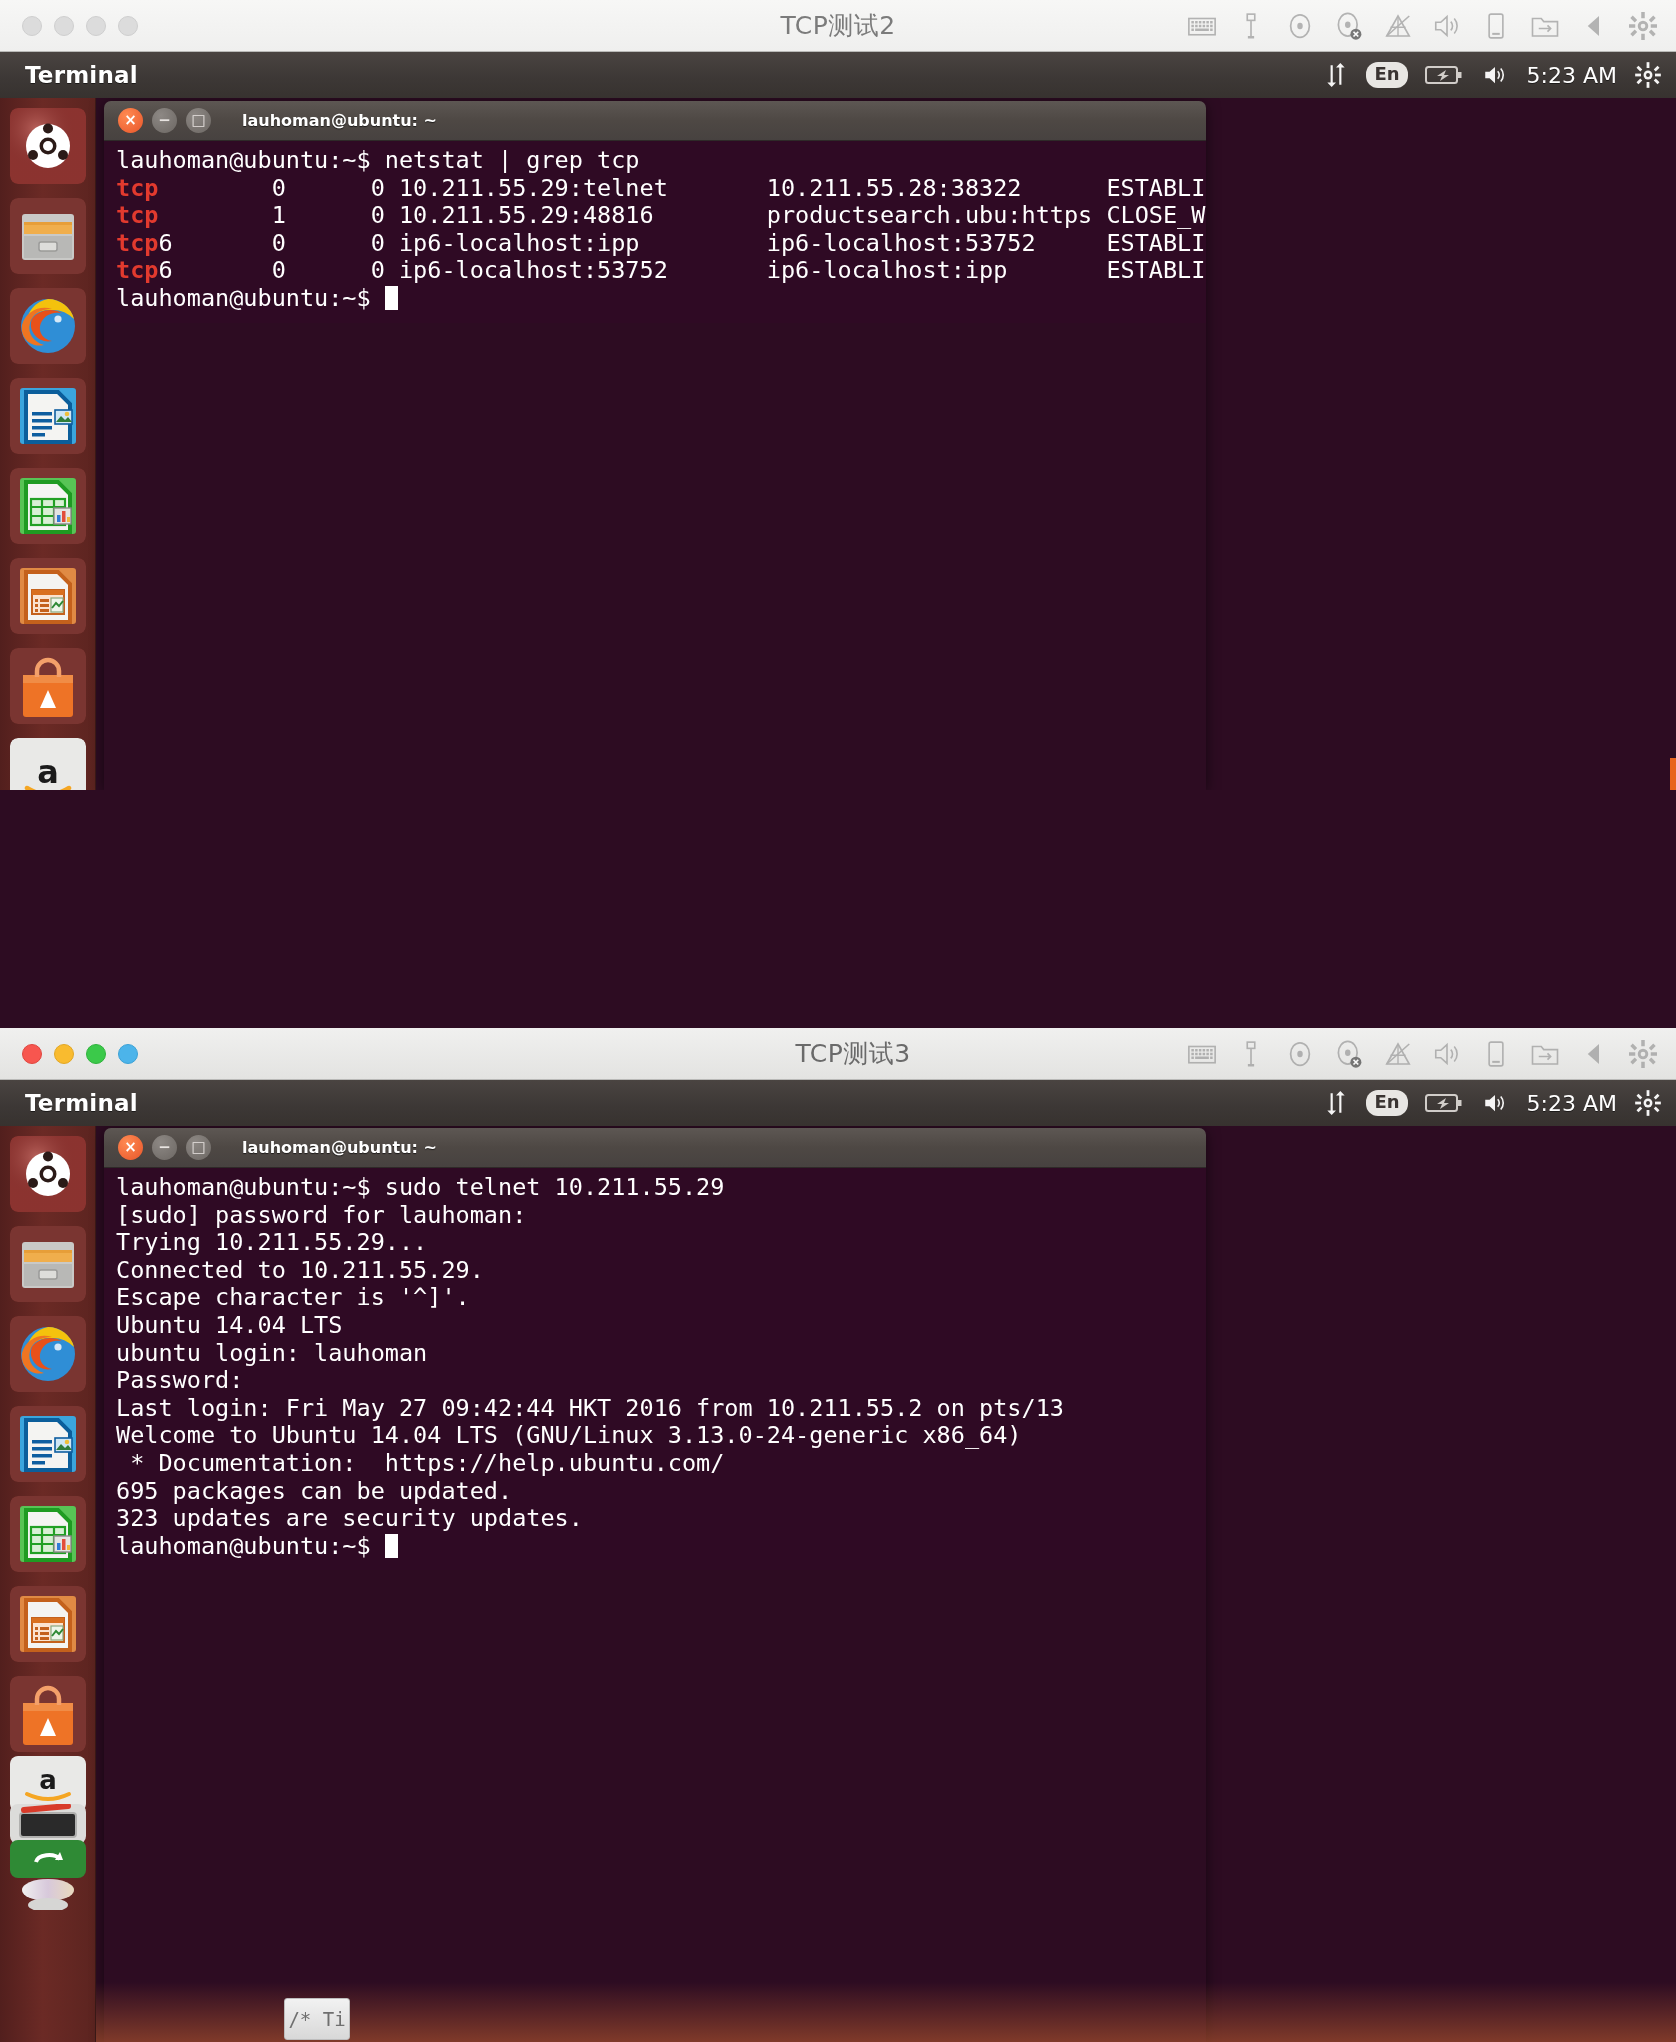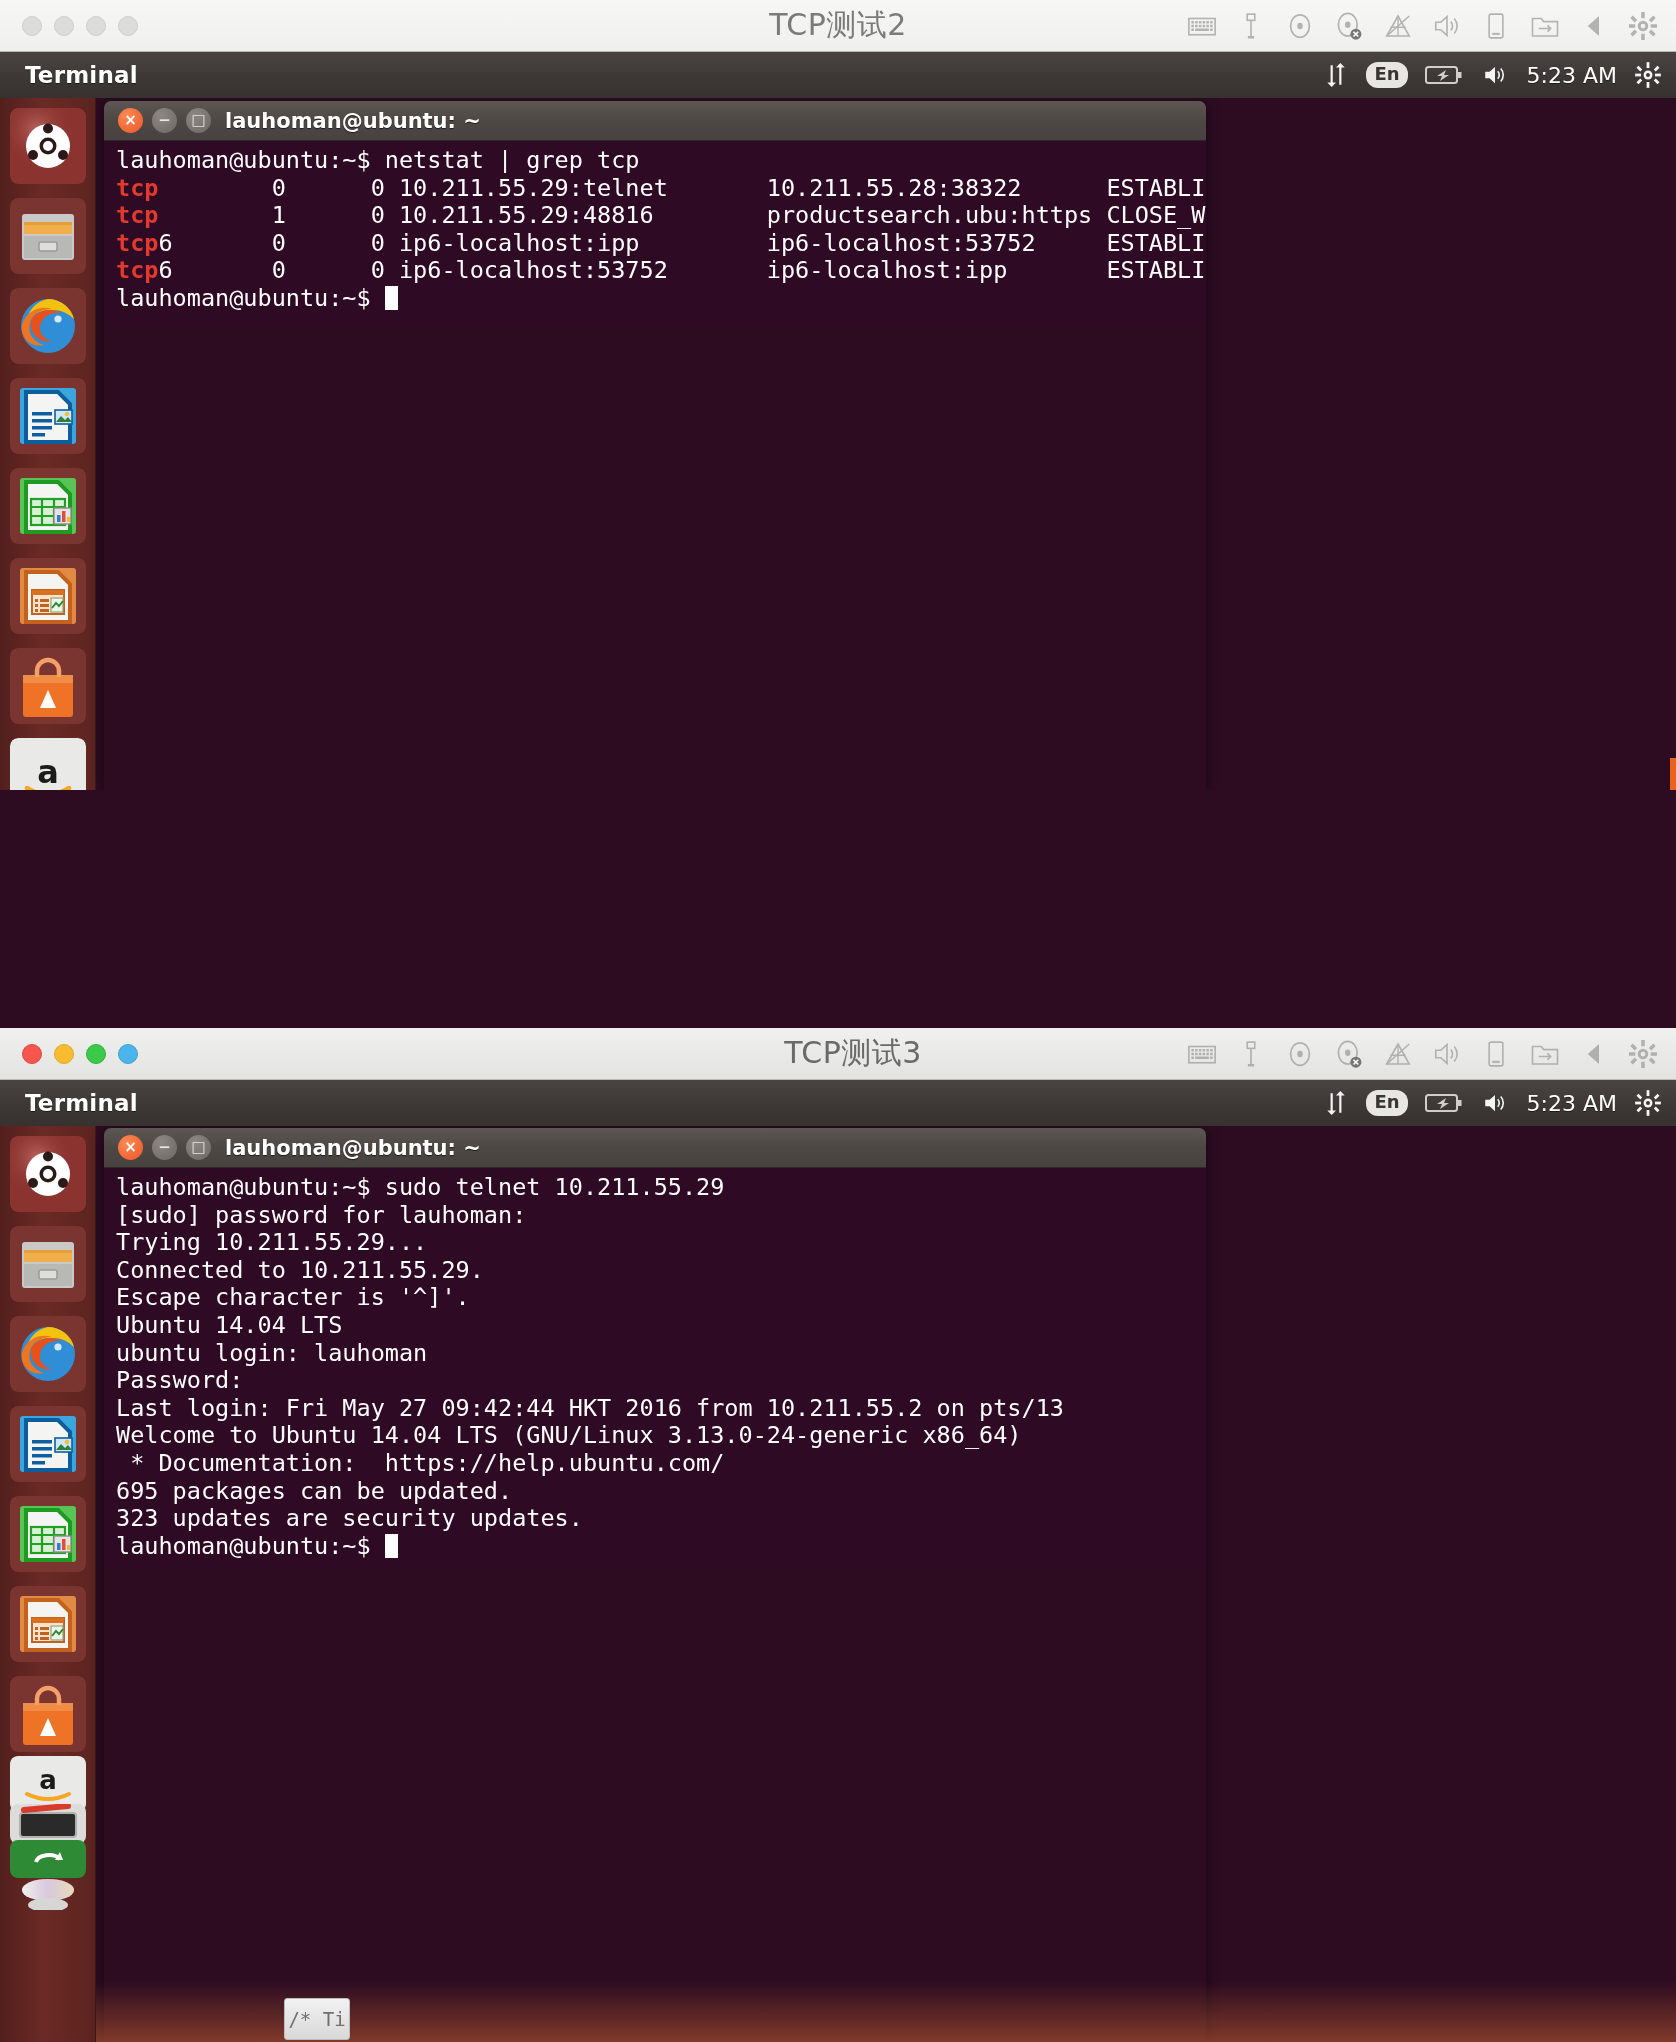--- a/index.html
+++ b/index.html
@@ -24,21 +24,21 @@
   .pd-titlebar.inactive { background: linear-gradient(to bottom, #f7f7f6 0%, #efefee 100%); }
   .traffic { display: flex; gap: 12px; padding-left: 22px; align-items: center; }
   .tl { width: 20px; height: 20px; border-radius: 50%; }
   .tl.gray  { background: #dcdcdc; border: 1px solid #cfcfcf; }
   .tl.red    { background: #f7564f; border: 1px solid #e0463f; }
   .tl.yellow { background: #f9bb2f; border: 1px solid #e2a724; }
   .tl.green  { background: #3bc94a; border: 1px solid #2fb33c; }
   .tl.blue   { background: #4cb4ea; border: 1px solid #3da2d6; }
   .pd-title {
     position: absolute; left: 0; right: 0; text-align: center;
-    font-size: 30px; color: #7b7b7b; letter-spacing: .5px;
+    font-size: 25px; color: #7b7b7b; letter-spacing: .5px;
     font-family: "DejaVu Sans", sans-serif;
     pointer-events: none;
   }
   .pd-title.active { color: #6a6a6a; margin-left: 30px; }
   .pd-tools {
     margin-left: auto; display: flex; align-items: center; gap: 19px;
     padding-right: 18px; position: relative; z-index: 2;
   }
   .pd-tools .ic { width: 30px; height: 30px; display: block; opacity: .72; }
 
@@ -88,21 +88,21 @@
     display: flex; align-items: center; padding-left: 14px; gap: 9px;
     border-bottom: 1px solid #2e2a28;
   }
   .gbtn { width: 25px; height: 25px; border-radius: 50%; display: flex;
           align-items: center; justify-content: center;
           font-size: 15px; font-weight: bold; color: #ffffff;
           font-family: "DejaVu Sans", sans-serif; line-height: 1; }
   .gbtn.close { background: radial-gradient(circle at 35% 30%, #ff8a52, #e8562a); }
   .gbtn.min, .gbtn.max { background: radial-gradient(circle at 35% 30%, #8d8884, #6c6763); color: #e8e4e1; }
   .gterm-title {
-    color: #ffffff; font-size: 21px; font-weight: bold; margin-left: 5px;
+    color: #ffffff; font-size: 16px; font-weight: bold; margin-left: 22px;
     font-family: "DejaVu Sans", sans-serif; text-shadow: 0 1px 1px rgba(0,0,0,.6);
   }
   .gterm-body {
     background: #2f0a24;
     padding: 6px 10px 10px 12px;
     font-family: "DejaVu Sans Mono", monospace;
     font-size: 23.5px;
     line-height: 27.6px;
     color: #ffffff;
     white-space: pre;

